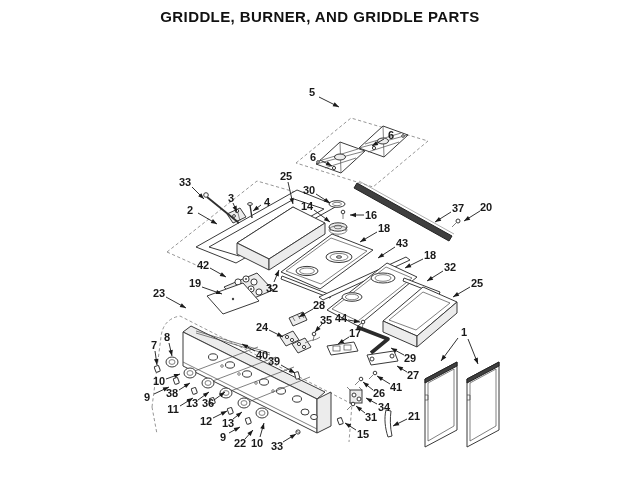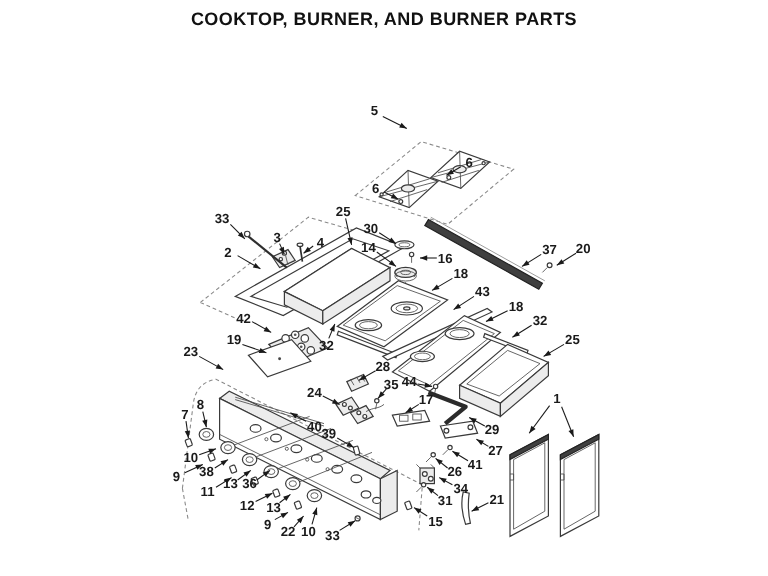--- a/index.html
+++ b/index.html
@@ -14,21 +14,21 @@
   svg .thin{stroke:#4a4a4a;stroke-width:.7;fill:none;}
   svg .dash{stroke:#8a8a8a;stroke-width:.9;fill:none;stroke-dasharray:3.2 2.4;}
   svg .wire{stroke:#2b2b2b;stroke-width:3.6;fill:none;stroke-linejoin:round;}
   svg .callout-text{font:600 11px "Liberation Sans",sans-serif;fill:#1a1a1a;}
   svg .arrow-line{stroke:#1a1a1a;stroke-width:.9;}
   svg .arrow-head{fill:#1a1a1a;}
 </style>
 </head>
 <body>
 
-<div class="page-title">COOKTOP, BURNER, AND BURNER PARTS</div>
+<div class="page-title">GRIDDLE, BURNER, AND GRIDDLE PARTS</div>
 
 <svg width="640" height="480" viewBox="0 0 640 480">
 
   <g>
     <polygon class="dash" points="296,163 351,118 428,141 373,187"></polygon>
     <path class="dash" d="M167,252 L257,181 L302,194 M167,252 L196,265"></path>
     <path class="dash" d="M152,407 L161,337 Q163,319 180,316 L352,404 L349,442 M152,407 L157,434"></path>
   </g>
 
   <g>

